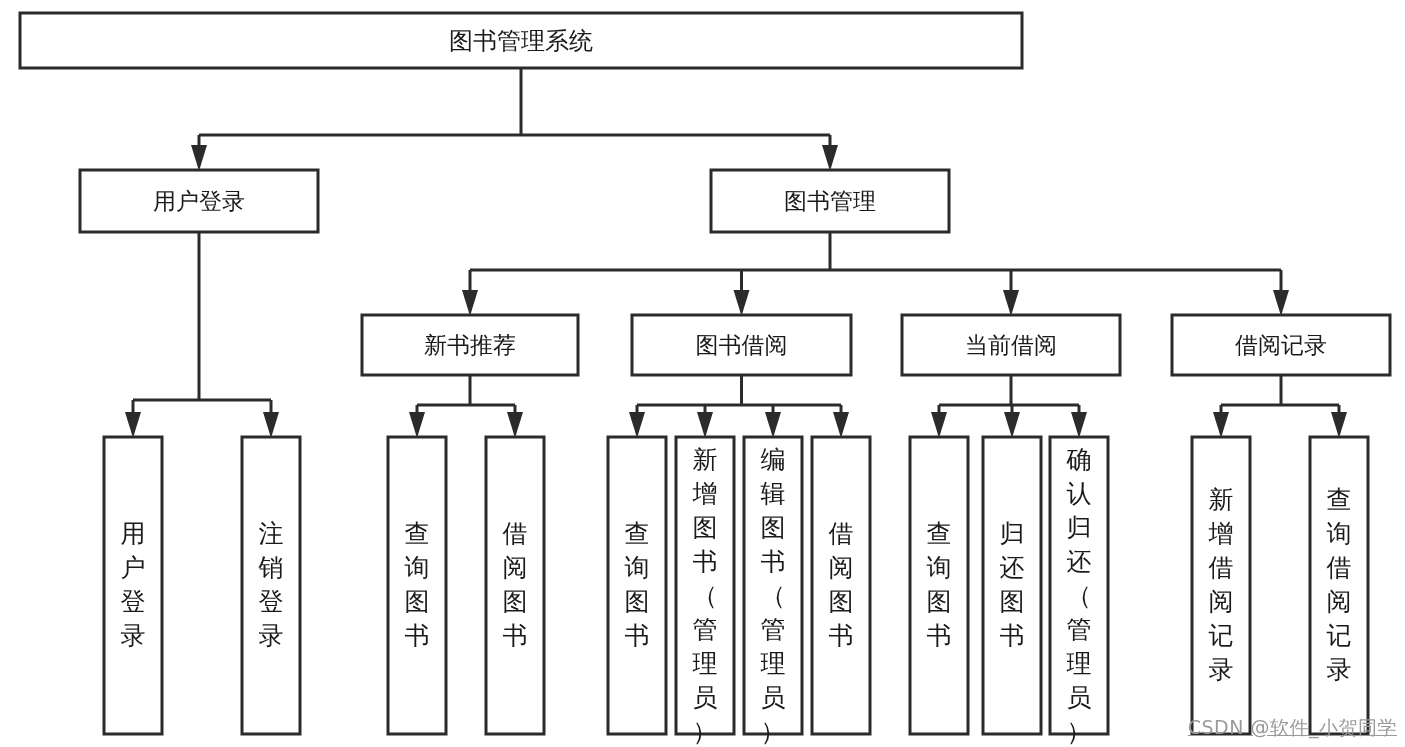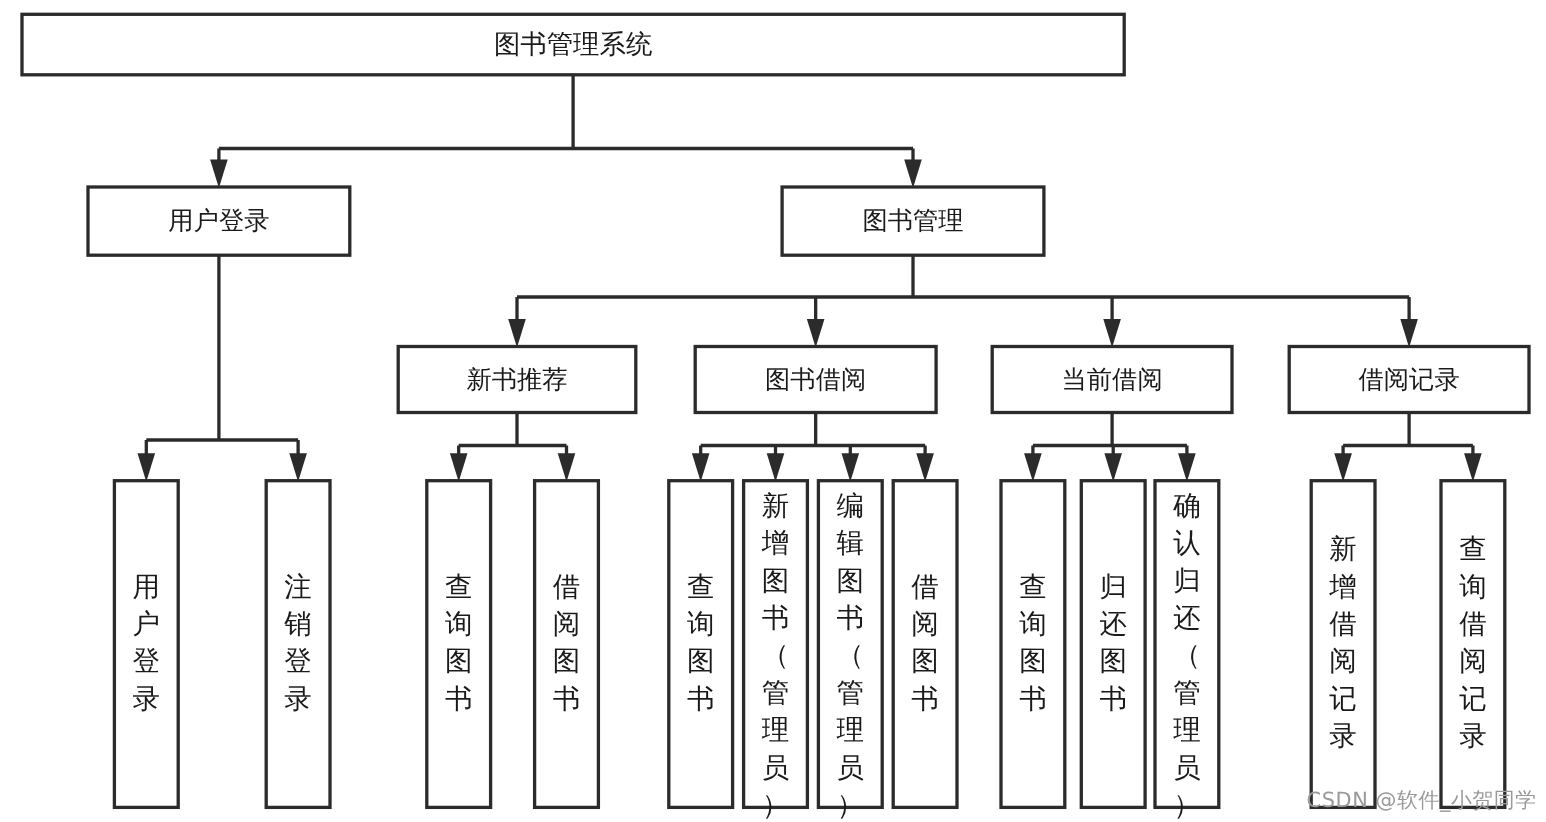--- a/index.html
+++ b/index.html
@@ -61,20 +61,21 @@
   .watermark {
     position: absolute;
     right: 8px;
     bottom: 6px;
     font-family: "DejaVu Sans", "Liberation Sans", sans-serif;
     font-size: 19px;
     color: #9a9a9a;
     white-space: nowrap;
     pointer-events: none;
     letter-spacing: 0.5px;
+    text-decoration: underline;
   }
 </style>
 </head>
 <body>
 
 <div id="diagram-root">
   <svg id="tree-svg" viewBox="0 0 1405 747">
     <g id="edges-layer">
         <g>
           <path class="connector" d="M 521 68 L 521 135"></path>

